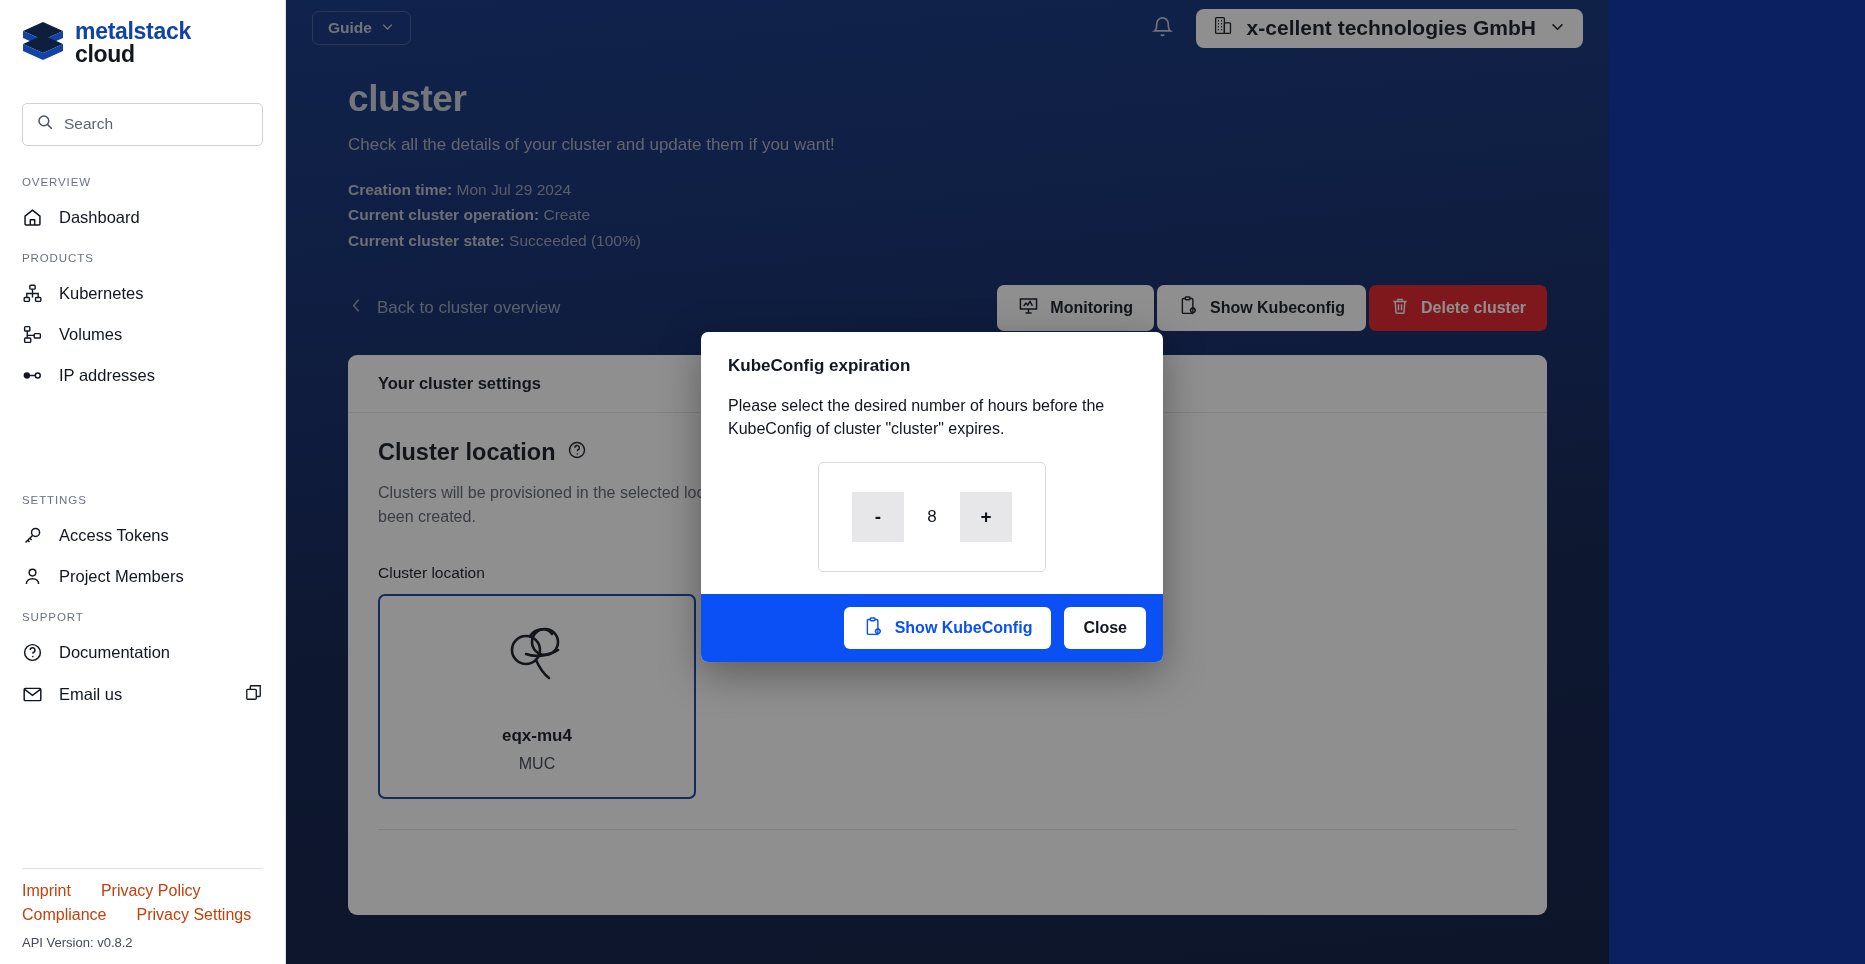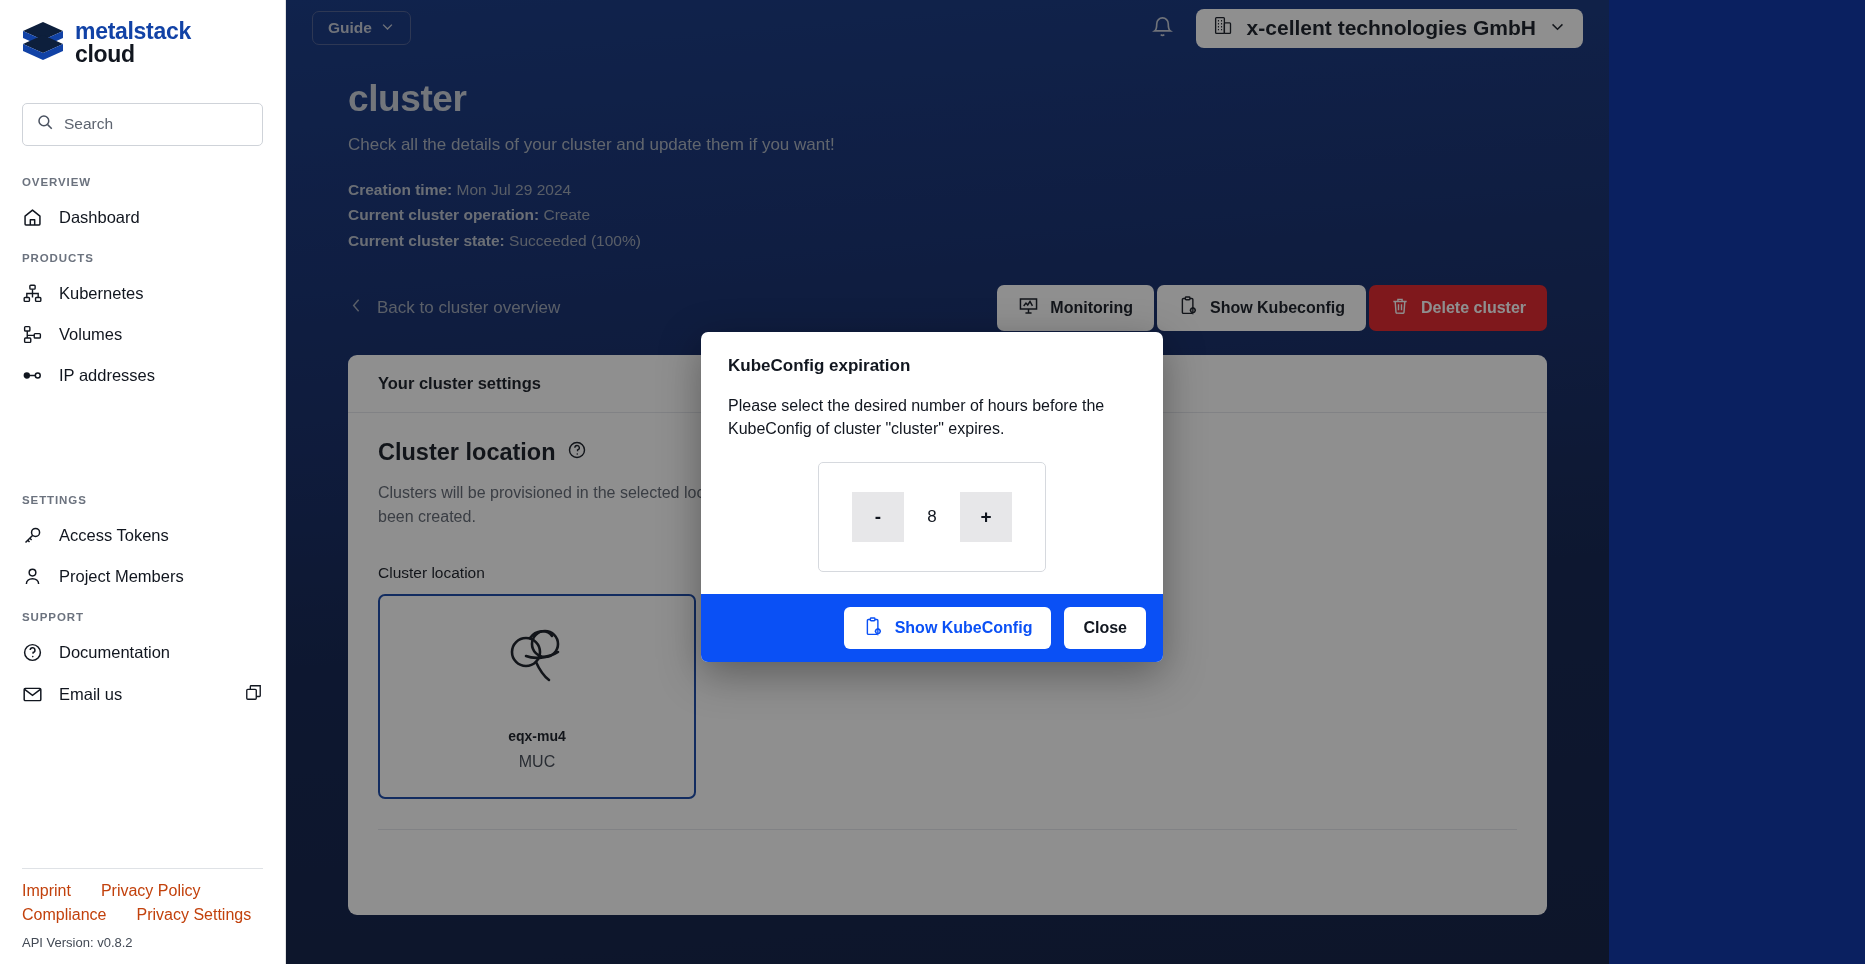--- a/index.html
+++ b/index.html
@@ -27,21 +27,21 @@
   .search-box {
     margin: 36px 22px 0 22px; height: 43px;
     border: 1px solid #cfd3d9; border-radius: 5px;
     display: flex; align-items: center; gap: 10px; padding: 0 13px;
     background: #fff;
   }
   .search-box .ph { font-size: 15.5px; color: #5d6470; }
 
   .nav-scroll { flex: 1 1 auto; overflow: hidden; padding-top: 16px; }
   .nav-group-label {
-    font-size: 11.5px; font-weight: 700; letter-spacing: .9px;
+    font-size: 11.5px; font-weight: 400; letter-spacing: .9px;
     color: #6b727e; padding: 14px 22px 9px 22px; text-transform: uppercase;
   }
   .nav-item {
     display: flex; align-items: center; gap: 16px;
     padding: 10px 22px; font-size: 16.5px; color: #11161f;
     cursor: pointer;
   }
   .nav-item .ico { width: 21px; height: 21px; flex: 0 0 21px; display: flex; align-items: center; justify-content: center; }
   .nav-item .ico svg { display: block; }
   .nav-item .trail { margin-left: auto; }
@@ -107,21 +107,21 @@
   .panel-body { padding: 26px 30px 20px 30px; }
   .sec-title { font-size: 23.5px; font-weight: 700; color: #11161f; display: flex; align-items: center; gap: 11px; }
   .sec-desc { margin-top: 15px; font-size: 16px; color: #5d6470; line-height: 1.52; max-width: 760px; }
   .field-label { margin-top: 34px; font-size: 15.5px; color: #11161f; }
   .loc-card {
     margin-top: 12px; width: 318px; height: 205px;
     border: 2px solid #1142a6; border-radius: 7px;
     display: flex; flex-direction: column; align-items: center; justify-content: center;
     cursor: pointer; background: #fff;
   }
-  .loc-name { font-size: 14px; font-weight: 700; color: #11161f; margin-top: 36px; }
+  .loc-name { font-size: 17px; font-weight: 700; color: #11161f; margin-top: 36px; }
   .loc-code { font-size: 16px; color: #3c434f; margin-top: 9px; }
   .panel-sep { margin: 30px 0 0 0; border: 0; border-top: 1px solid #e5e7eb; }
 
   
   #overlay {
     position: absolute; inset: 0; background: rgba(20,20,20,0.48);
     z-index: 50;
   }
   #modal {
     position: absolute; z-index: 60;

